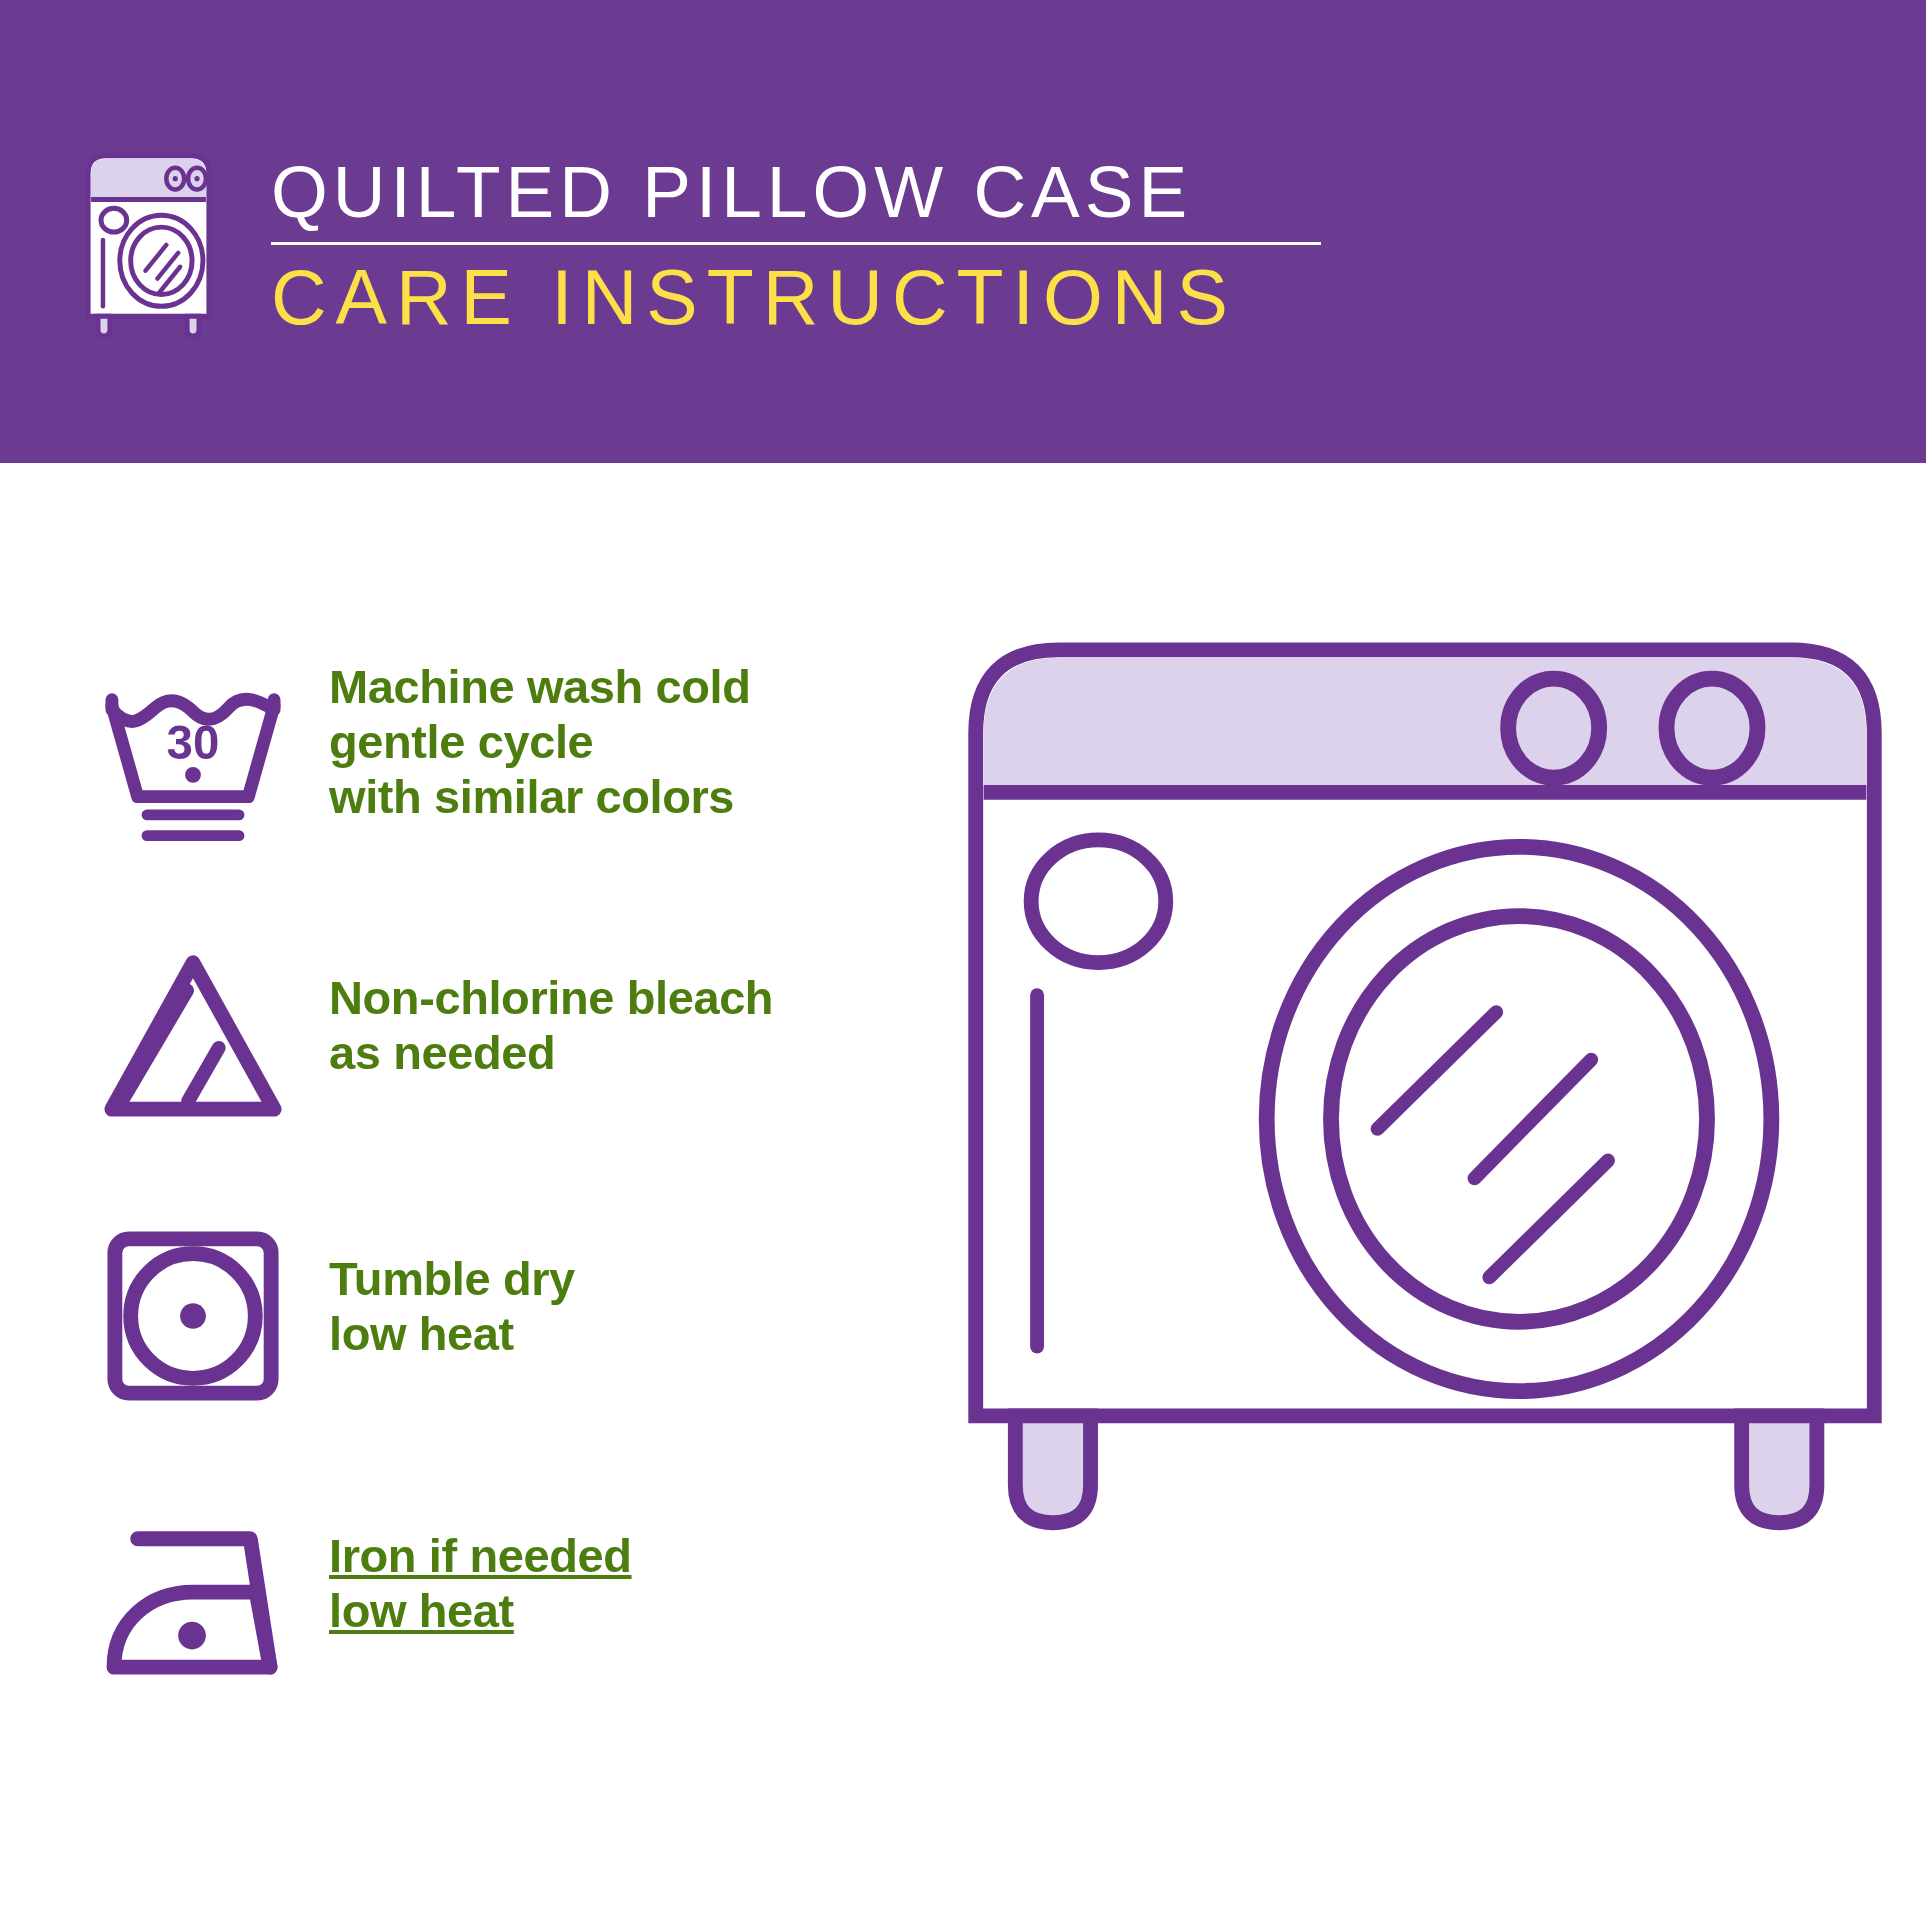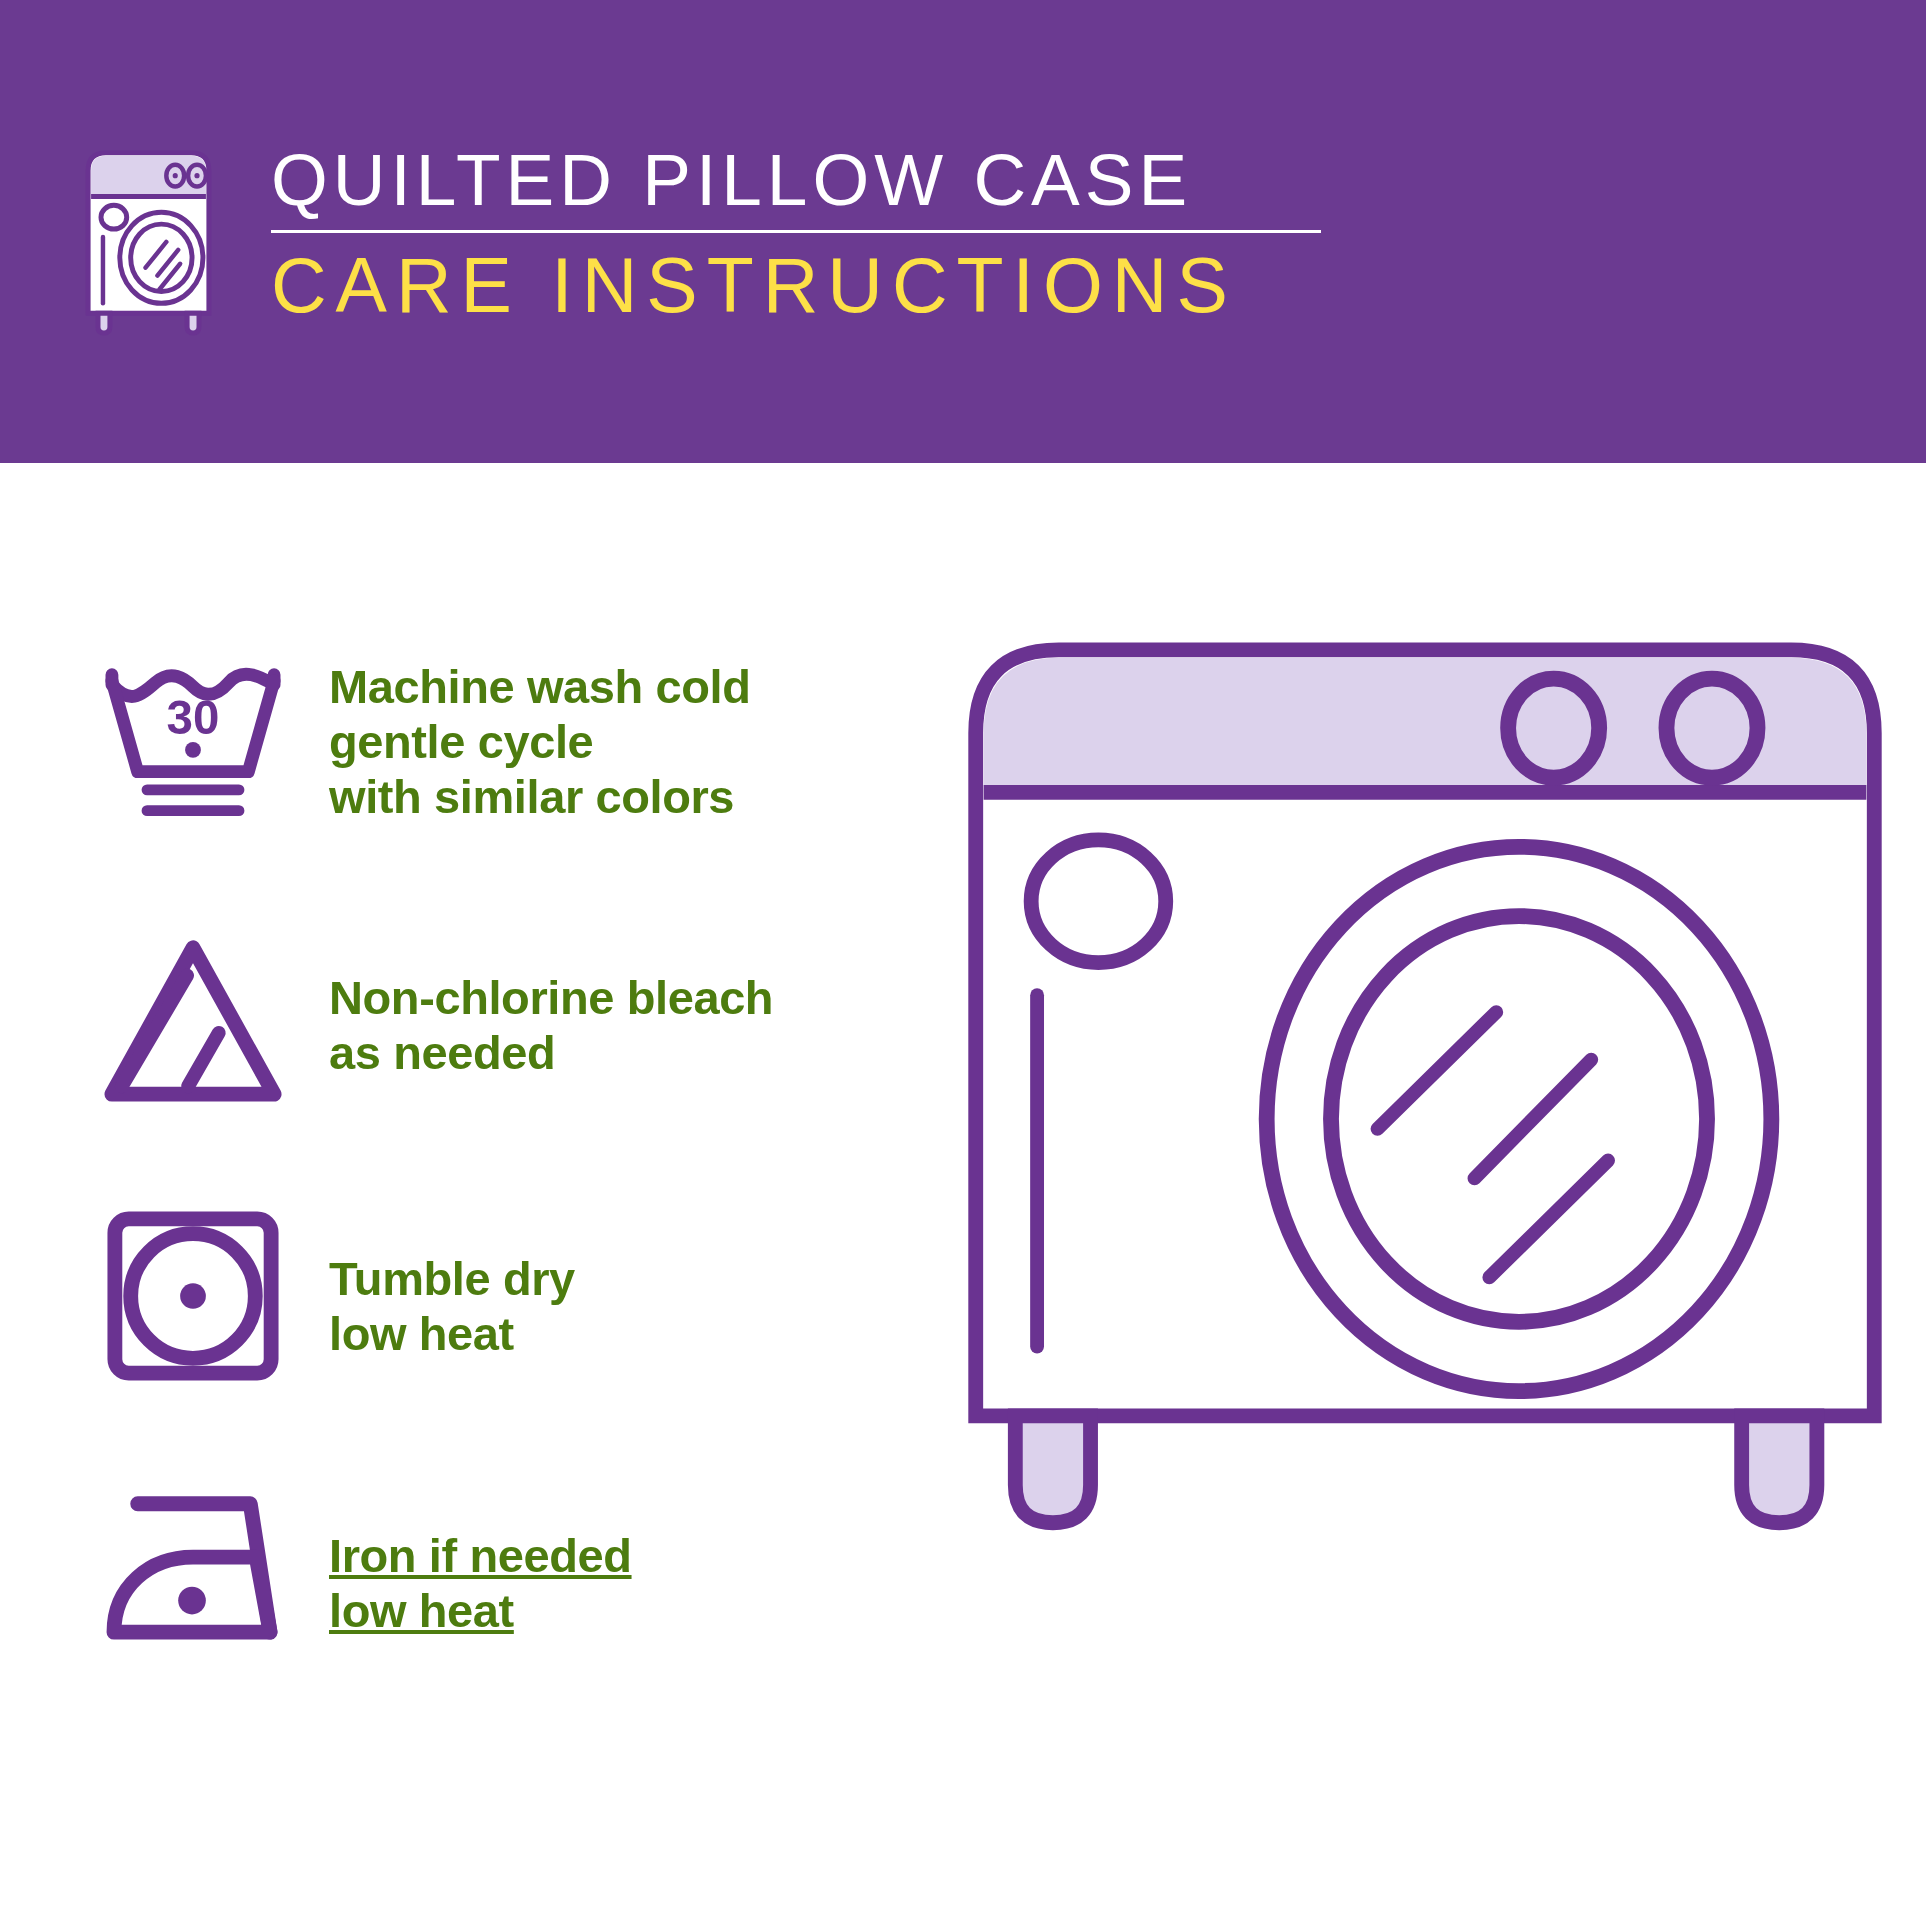--- a/index.html
+++ b/index.html
@@ -29,21 +29,21 @@
     height: 463px;
     background: #6B3A91;
   }
   #header-inner {
     position: absolute;
     left: 74px;
     top: 127px;
     width: 1247px;
     height: 213px;
     display: flex;
-    align-items: center;
+    align-items: flex-end;
   }
   #header-logo {
     width: 149px;
     height: 198px;
     flex: 0 0 149px;
     margin-top: 8px;
   }
   #header-titles {
     flex: 1 1 auto;
     margin-left: 48px;
@@ -83,21 +83,21 @@
   .instr-row {
     display: flex;
     align-items: flex-start;
     height: 277px;
   }
   .instr-icon {
     flex: 0 0 228px;
     width: 228px;
     height: 198px;
     display: flex;
-    align-items: flex-start;
+    align-items: flex-end;
     justify-content: center;
   }
   .instr-text {
     flex: 1 1 auto;
     margin-left: 22px;
     color: #4d7c0f;
     font-size: 47px;
     line-height: 55px;
     font-weight: 700;
     padding-top: 8px;

